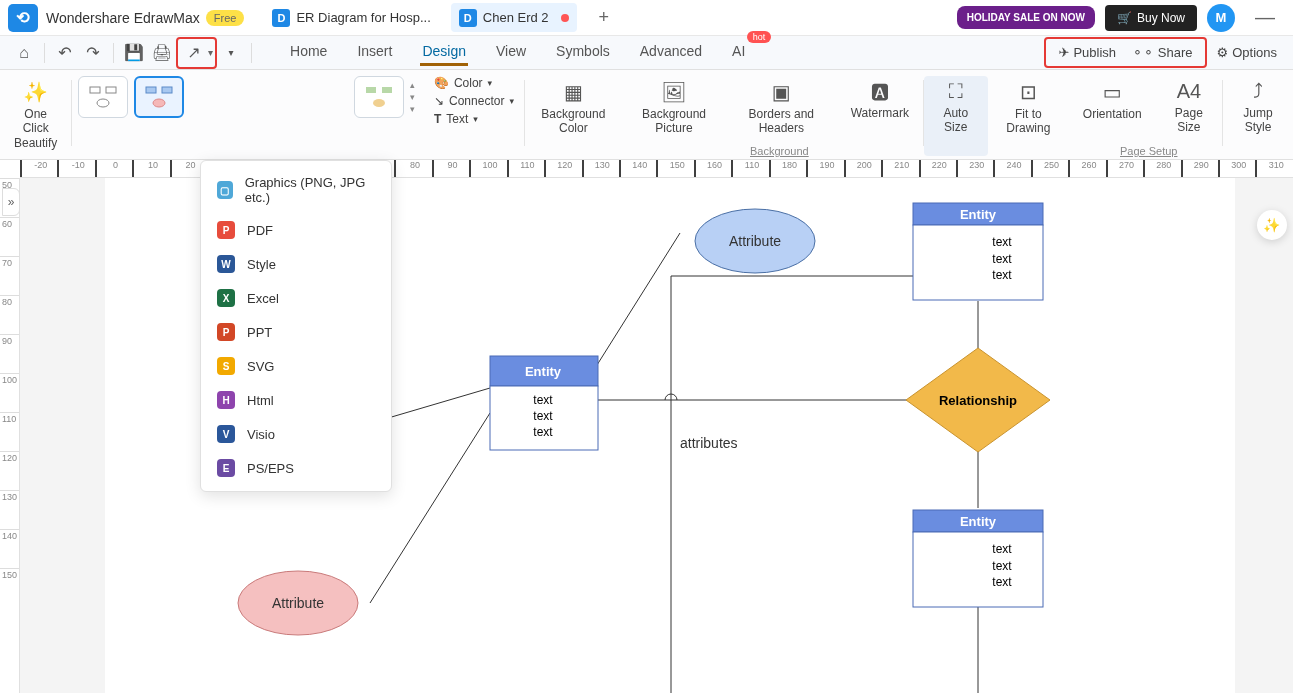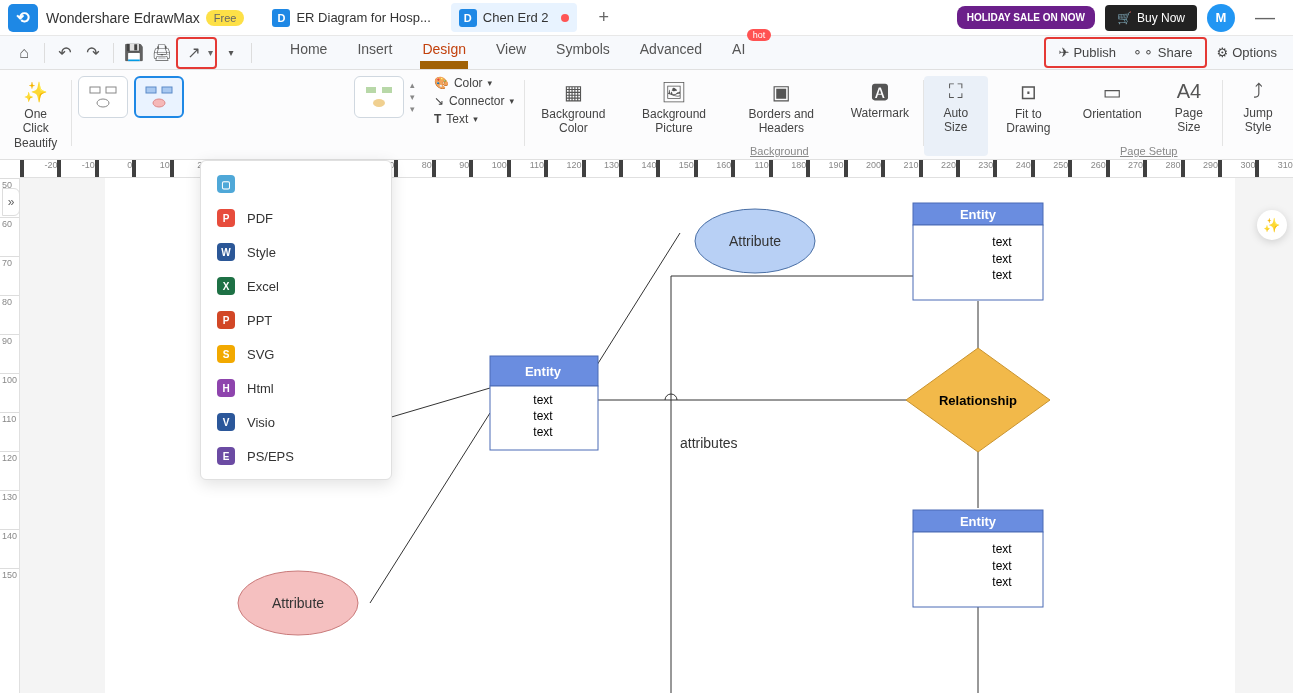--- a/index.html
+++ b/index.html
@@ -19,40 +19,40 @@
 .buy-btn { background: #222; color: #fff; font-size: 12px; padding: 6px 12px; border-radius: 4px; cursor: pointer; display: flex; align-items: center; gap: 5px; }
 .avatar { width: 28px; height: 28px; border-radius: 50%; background: #2196f3; color: #fff; display: flex; align-items: center; justify-content: center; font-weight: bold; }
 .win-min { font-size: 20px; color: #666; padding: 0 10px; cursor: pointer; }
 
 .toolbar { height: 34px; background: #f7f9fc; display: flex; align-items: center; padding: 0 10px; border-bottom: 1px solid #e0e0e0; }
 .tb-icon { width: 28px; height: 28px; display: flex; align-items: center; justify-content: center; color: #555; font-size: 16px; cursor: pointer; border-radius: 4px; }
 .tb-sep { width: 1px; height: 20px; background: #ddd; margin: 0 6px; }
 .tb-export-hl { border: 2px solid #e53935; border-radius: 4px; padding: 0 2px; display: flex; align-items: center; }
 .menu-tabs { display: flex; gap: 26px; margin-left: 30px; flex: 1; }
 .menu-tab { font-size: 14px; color: #555; padding: 4px 2px; cursor: pointer; position: relative; }
-.menu-tab.active { color: #c2410c; border-bottom: 8px solid #a16207; }
+.menu-tab.active { color: #0369a1; border-bottom: 3px solid #a16207; }
 .hot-badge { position: absolute; top: -8px; right: -24px; background: #ff5252; color: #fff; font-size: 9px; padding: 1px 6px; border-radius: 8px; }
 .tb-right { display: flex; align-items: center; gap: 4px; }
 .tb-right-hl { border: 2px solid #e53935; border-radius: 4px; padding: 2px 6px; display: flex; align-items: center; gap: 4px; }
 .tb-rbtn { display: flex; align-items: center; gap: 4px; padding: 4px 6px; cursor: pointer; font-size: 13px; color: #444; }
 
 .ribbon { height: 90px; background: #fcfcfd; display: flex; align-items: flex-start; padding-top: 6px; border-bottom: 1px solid #e0e0e0; position: relative; }
 .rib-group { display: flex; flex-direction: column; align-items: center; padding: 0 10px; height: 80px; justify-content: space-between; }
 .rib-btn { display: flex; flex-direction: column; align-items: center; gap: 3px; cursor: pointer; font-size: 12px; color: #444; padding: 4px; }
 .rib-btn-icon { font-size: 20px; color: #555; }
 .rib-sep { width: 1px; height: 66px; background: #e4e4e4; margin-top: 4px; }
 .rib-row-small { display: flex; flex-direction: column; gap: 4px; font-size: 12px; color: #444; }
 .rib-small-item { display: flex; align-items: center; gap: 5px; cursor: pointer; }
 .templates-row { display: flex; gap: 6px; align-items: center; }
 .tmpl-box { width: 50px; height: 42px; border: 1px solid #d0d8e0; border-radius: 6px; background: #fff; display: flex; align-items: center; justify-content: center; cursor: pointer; }
 .tmpl-box.sel { border: 2px solid #1e88e5; background: #eaf3ff; }
 
 .canvas-area { position: relative; height: 533px; width: 100%; background: #fff; }
 .ruler-h { position: absolute; top: 0; left: 20px; right: 0; height: 18px; background: #fff; border-bottom: 1px solid #e0e0e0; display: flex; font-size: 9px; color: #888; overflow: hidden; }
-.ruler-h span { display: inline-block; width: 39px; text-align: right; border-left: 4px solid #404040; padding-left: 2px; }
+.ruler-h span { display: inline-block; width: 39px; text-align: center; border-left: 2px solid #404040; padding-left: 2px; }
 .ruler-v { position: absolute; top: 18px; left: 0; bottom: 0; width: 20px; background: #fff; border-right: 1px solid #e0e0e0; font-size: 9px; color: #888; overflow: hidden; }
 .ruler-v span { display: block; height: 39px; border-top: 1px solid #ddd; padding: 1px 2px; }
 .canvas-toggle { position: absolute; top: 28px; left: 2px; width: 18px; height: 28px; background: #fff; border: 1px solid #ddd; border-radius: 0 6px 6px 0; display: flex; align-items: center; justify-content: center; font-size: 12px; color: #666; cursor: pointer; z-index: 5; }
 .canvas { position: absolute; top: 18px; left: 20px; right: 0; bottom: 0; background: #f4f4f4; overflow: hidden; }
 .page { position: absolute; top: 0; left: 85px; width: 1130px; height: 100%; background: #fff; }
 
 .export-menu { position: absolute; top: 0; left: 200px; width: 192px; background: #fff; border: 1px solid #e0e0e0; border-radius: 6px; box-shadow: 0 4px 16px rgba(0,0,0,0.12); z-index: 100; padding: 6px 0; }
 .export-item { display: flex; align-items: center; gap: 12px; padding: 8px 16px; cursor: pointer; font-size: 13px; color: #333; }
 .export-icon { width: 18px; height: 18px; border-radius: 4px; display: inline-flex; align-items: center; justify-content: center; color: #fff; font-size: 10px; font-weight: bold; }
 .rib-abs-label { position: absolute; font-size: 11px; color: #888; text-decoration: underline; }
@@ -362,20 +362,21 @@
         <text x="873" y="227" text-anchor="middle" font-size="13" font-weight="bold">Relationship</text>
 
         <text x="575" y="270" font-size="14" fill="#333">attributes</text>
       </svg>
     </div>
   </div>
 
   <div class="export-menu" id="exportMenu">
       <div class="export-item">
         <span class="export-icon" style="background: rgb(79, 168, 216);">▢</span>
+        <span>Graphics (PNG, JPG etc.)</span>
       </div>
       <div class="export-item">
         <span class="export-icon" style="background: rgb(231, 76, 60);">P</span>
         <span>PDF</span>
       </div>
       <div class="export-item">
         <span class="export-icon" style="background: rgb(43, 87, 151);">W</span>
         <span>Style</span>
       </div>
       <div class="export-item">

